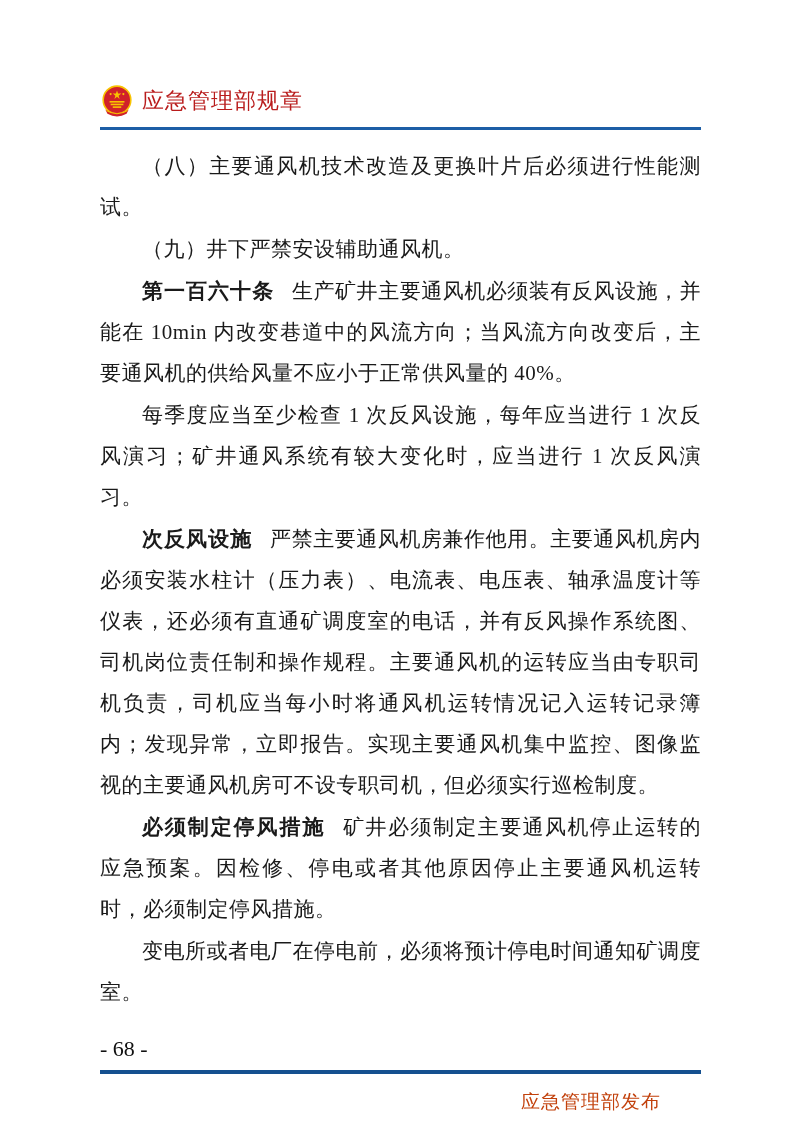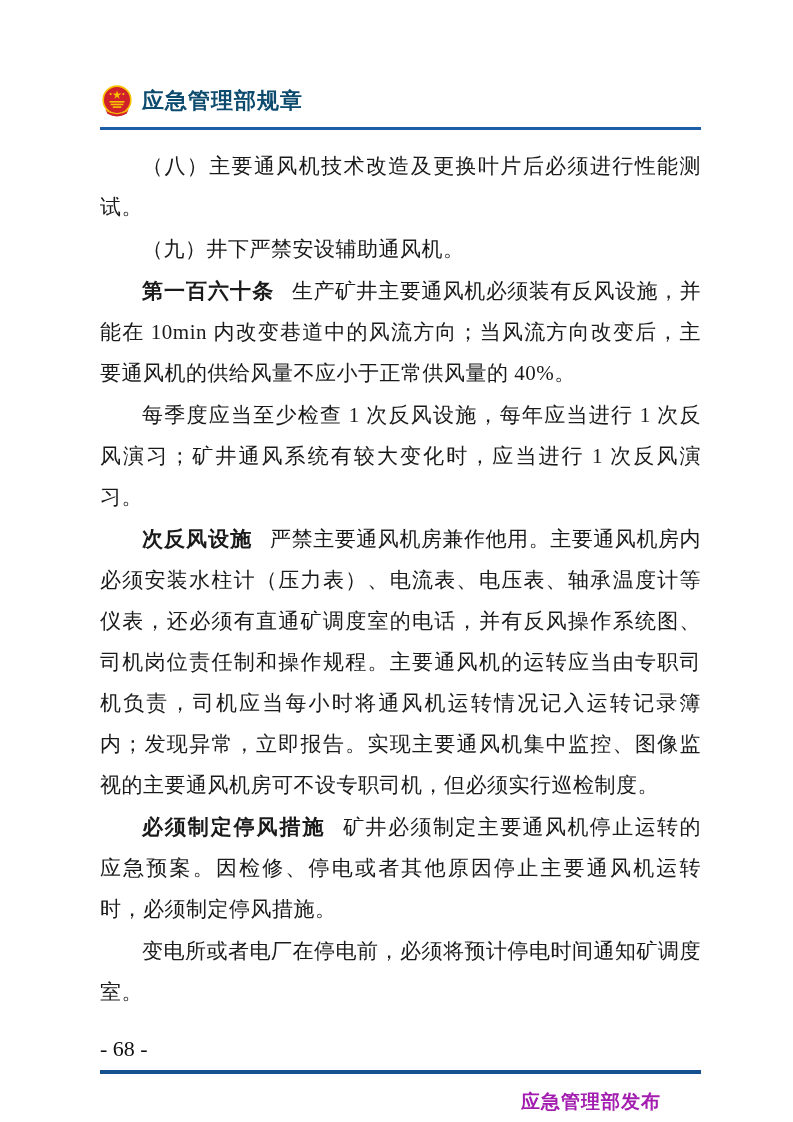--- a/index.html
+++ b/index.html
@@ -26,23 +26,23 @@
     align-items: center;
     gap: 8px;
   }
   .emblem {
     width: 34px;
     height: 34px;
     flex: 0 0 auto;
   }
   .doc-title {
     font-family: "Liberation Sans", "DejaVu Sans", sans-serif;
-    font-weight: bold;
+    font-weight: normal;
     font-size: 22px;
-    color: #0c4a6e;
+    color: #b91c1c;
     letter-spacing: 1px;
   }
   .header-rule {
     margin-top: 9px;
     height: 3px;
     background: #1d5ea6;
   }
   
   .document-body {
     margin-top: 15px;
@@ -71,23 +71,23 @@
   }
   .footer-rule {
     margin-top: 9px;
     height: 4px;
     background: #15508f;
   }
   .publisher {
     margin-top: 15px;
     text-align: right;
     font-family: "Liberation Sans", "DejaVu Sans", sans-serif;
-    font-weight: bold;
+    font-weight: normal;
     font-size: 19px;
-    color: #a21caf;
+    color: #c2410c;
     letter-spacing: 1px;
     padding-right: 40px;
   }
 </style>
 </head>
 <body>
 
 <div class="page">
 
   <div class="doc-header">

